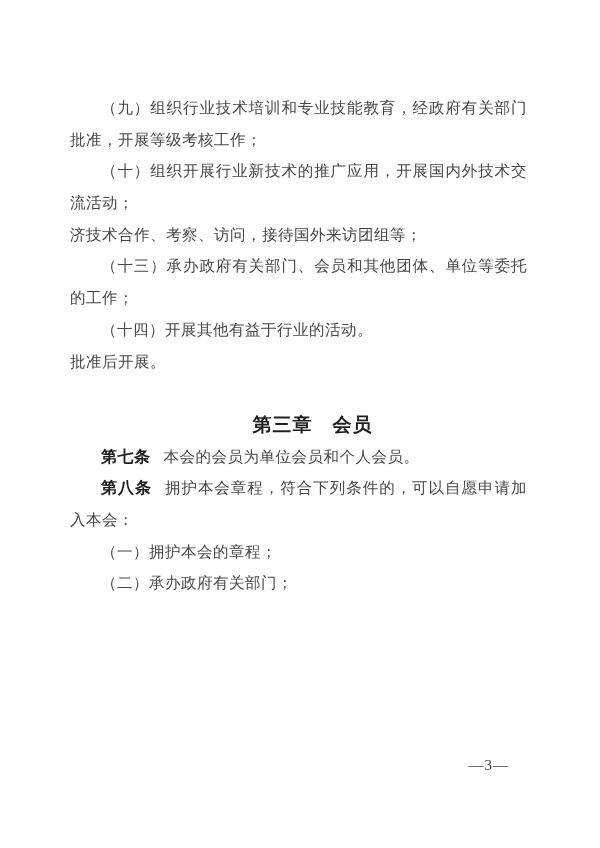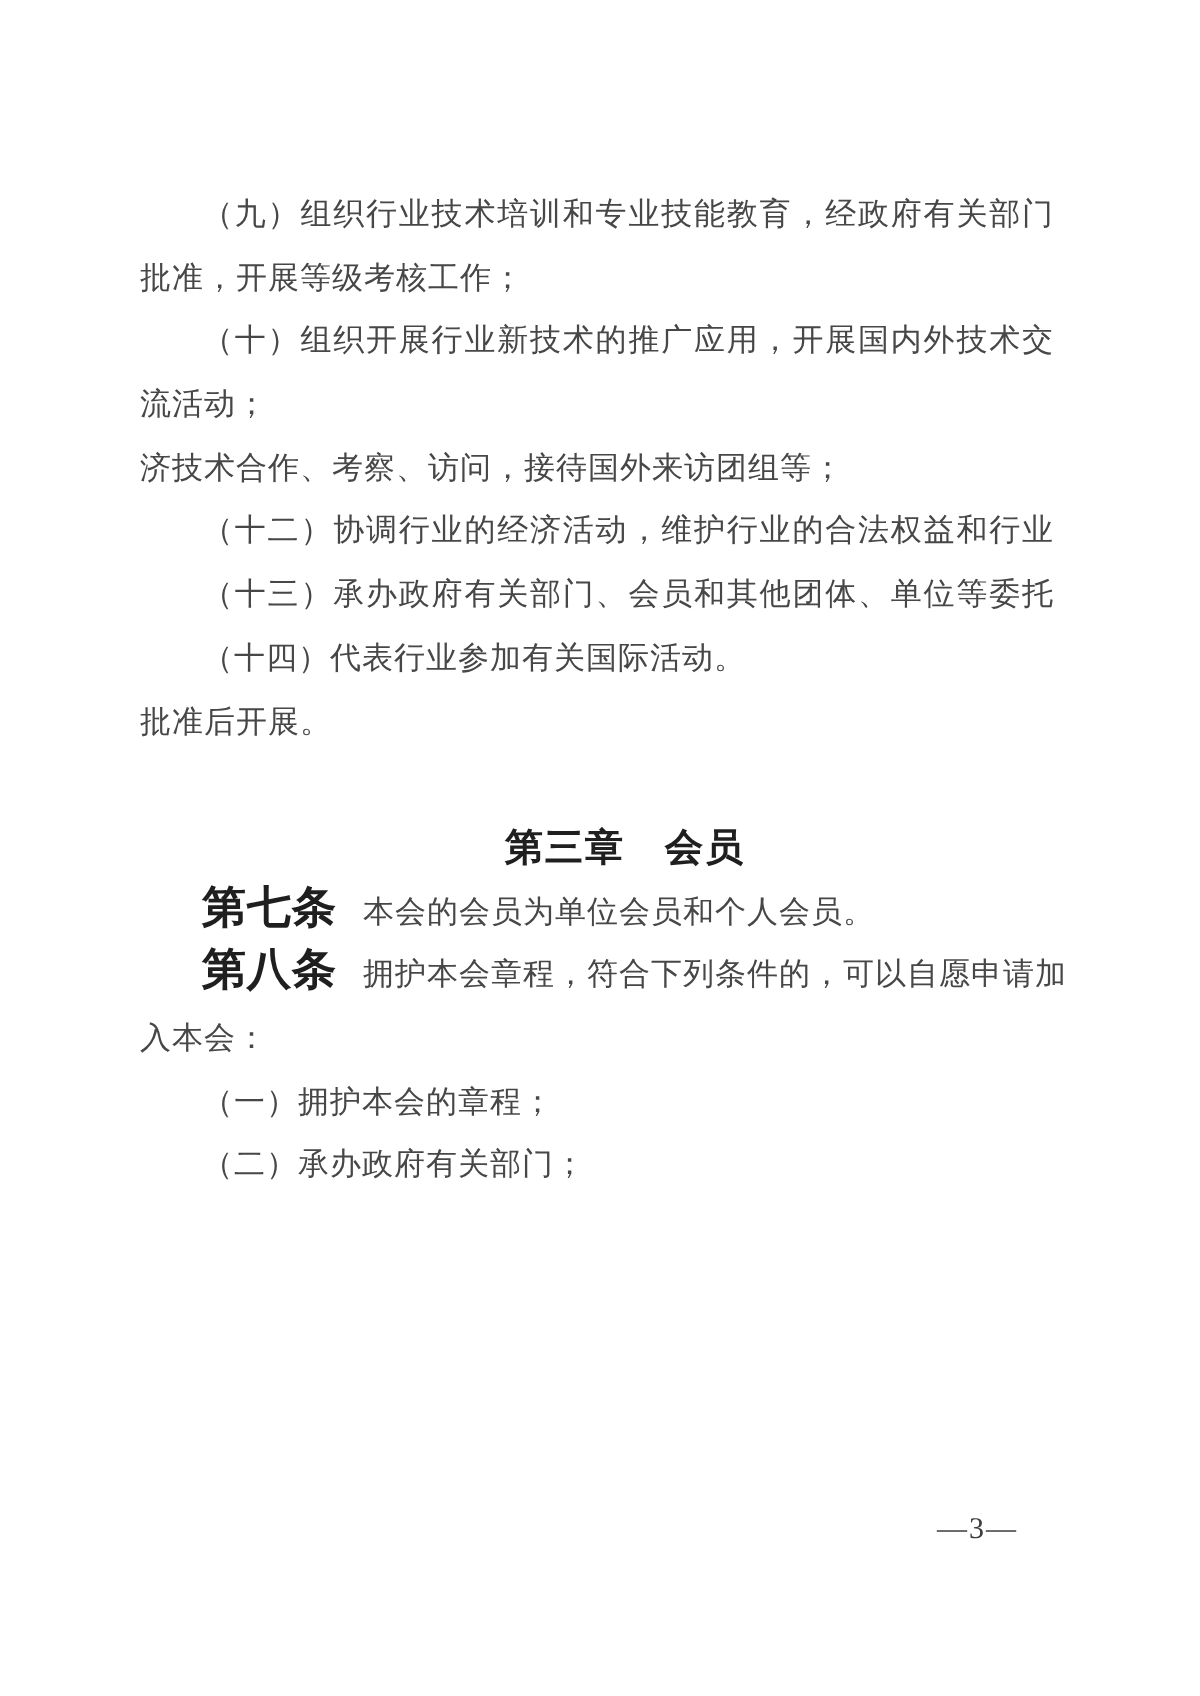--- a/index.html
+++ b/index.html
@@ -43,21 +43,21 @@
     font-weight: bold;
     font-size: 19px;
     letter-spacing: 1px;
     color: #1f1f1f;
     font-family: "Liberation Sans", "DejaVu Sans", sans-serif;
     position: relative;
     left: 14px;
   }
   .label {
     font-weight: bold;
-    font-size: 22px;
+    font-size: 16px;
     line-height: 1;
     color: #1f1f1f;
     font-family: "Liberation Sans", "DejaVu Sans", sans-serif;
     margin-right: 13px;
   }
   .page-number {
     position: absolute;
     right: 66px;
     top: 757px;
     font-size: 15px;
@@ -72,25 +72,25 @@
   <div class="content">
 
     <div class="line fill indent">（九）组织行业技术培训和专业技能教育，经政府有关部门</div>
     <div class="line">批准，开展等级考核工作；</div>
 
     <div class="line fill indent">（十）组织开展行业新技术的推广应用，开展国内外技术交</div>
     <div class="line">流活动；</div>
 
     <div class="line">济技术合作、考察、访问，接待国外来访团组等；</div>
 
-    <div class="line fill indent">（十二）协调行业的经济活动，维护行业的合法权益和行业</div>
 
     <div class="line fill indent">（十三）承办政府有关部门、会员和其他团体、单位等委托</div>
+    <div class="line">的工作；</div>
 
-    <div class="line indent">（十四）代表行业参加有关国际活动。</div>
+    <div class="line indent">（十四）开展其他有益于行业的活动。</div>
 
     <div class="line">批准后开展。</div>
 
     <div class="line heading">第三章　会员</div>
 
     <div class="line indent">
       <span class="label">第七条</span><span>本会的会员为单位会员和个人会员。</span>
     </div>
 
     <div class="line fill indent">

